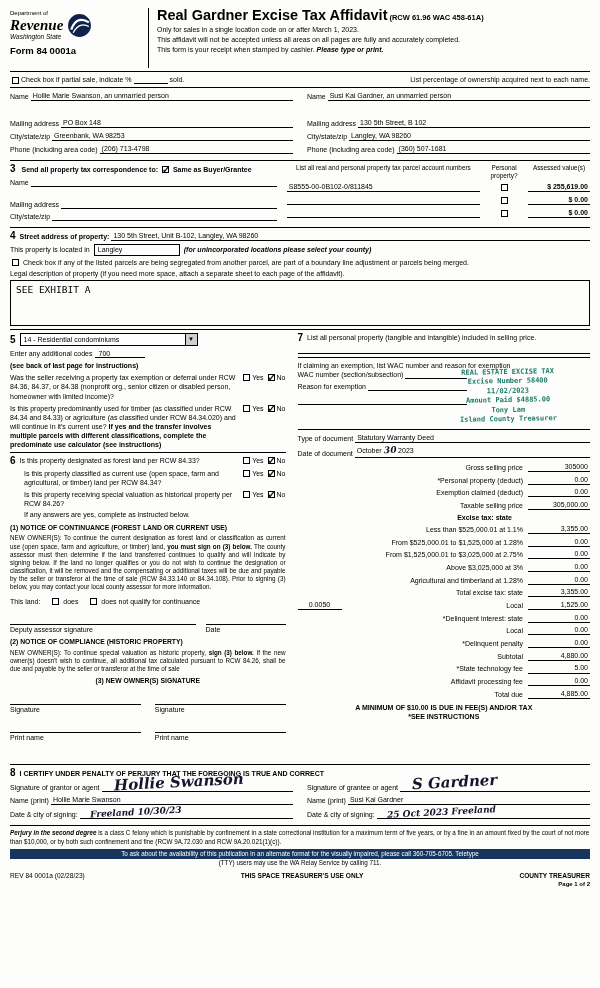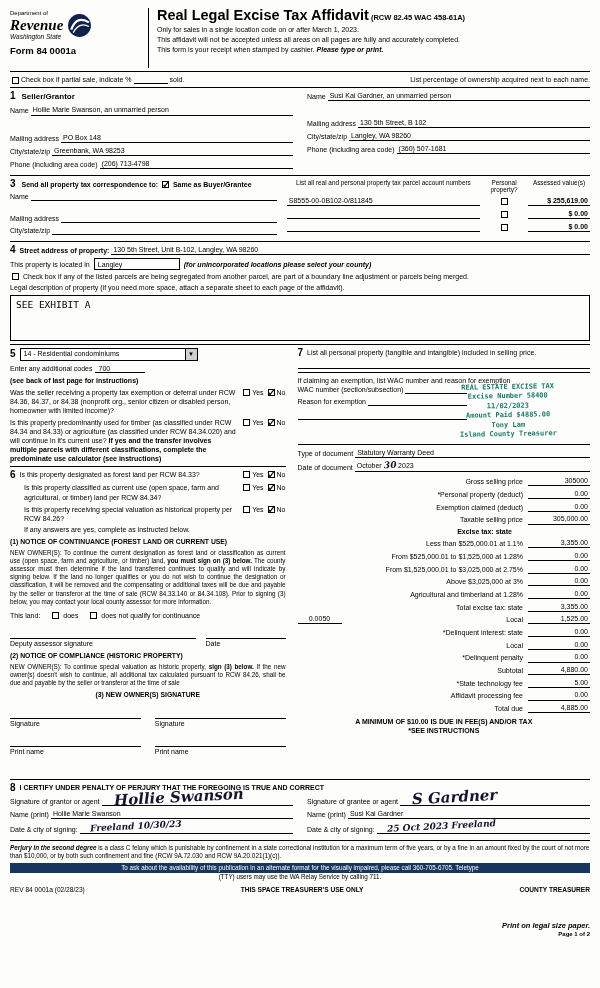--- a/index.html
+++ b/index.html
@@ -116,22 +116,22 @@
         <svg class="logo" viewBox="0 0 24 24" width="25" height="25">
           <circle cx="12" cy="12" r="11" fill="#10214b"></circle>
           <path d="M4 16 C8 5, 15 5, 21 9" stroke="#fff" stroke-width="2.2" fill="none"></path>
           <path d="M6 19 C10 11, 16 10, 21 13" stroke="#fff" stroke-width="1.3" fill="none"></path>
         </svg>
       </div>
       <div class="form-no">Form 84 0001a</div>
     </div>
     <div class="title-block">
       <div>
-        <span class="title">Real Legal Excise Tax Affidavit</span>
-        <span class="rcw">(RCW 82.45 WAC 458-61A)</span>
+        <span class="title">Real Gardner Excise Tax Affidavit</span>
+        <span class="rcw">(RCW 61.96 WAC 458-61A)</span>
       </div>
       <div class="note">Only for sales in a single location code on or after March 1, 2023.</div>
       <div class="note">This affidavit will not be accepted unless all areas on all pages are fully and accurately completed.</div>
       <div class="note"><span>This form is your receipt when stamped by cashier. </span><span class="bi">Please type or print.</span></div>
     </div>
   </div>
 
   <div class="hr"></div>
 
   <div class="flex" style="align-items:flex-end">
@@ -140,24 +140,20 @@
     <span class="u w34"></span>
     <span class="lbl" style="margin-left:2px">sold.</span>
     <span class="grow"></span>
     <span>List percentage of ownership acquired next to each name.</span>
   </div>
 
   <div class="hr"></div>
 
   <div class="flex cols12">
     <div class="half">
-      <div class="sec-head">
-        <span class="sec-no">1</span>
-        <span class="b sec-title">Seller/Grantor</span>
-      </div>
       <div class="flex field">
         <span class="lbl">Name</span>
         <span class="fill">Hollie Marie Swanson, an unmarried person</span>
       </div>
       <div class="gap14"></div>
       <div class="flex field">
         <span class="lbl">Mailing address</span>
         <span class="fill">PO Box 148</span>
       </div>
       <div class="flex field">
@@ -533,16 +529,15 @@
 
   <div class="access1">To ask about the availability of this publication in an alternate format for the visually impaired, please call 360-705-6705. Teletype</div>
   <div class="access2 center">(TTY) users may use the WA Relay Service by calling 711.</div>
 
   <div class="flex revrow">
     <span>REV 84 0001a   (02/28/23)</span>
     <span class="grow center b">THIS SPACE TREASURER'S USE ONLY</span>
     <span class="b">COUNTY TREASURER</span>
   </div>
 
-  <div class="printnote bi right">Print on legal size paper.</div>
   <div class="right b small">Page 1 of 2</div>
 
 </div>
 
 </body></html>

